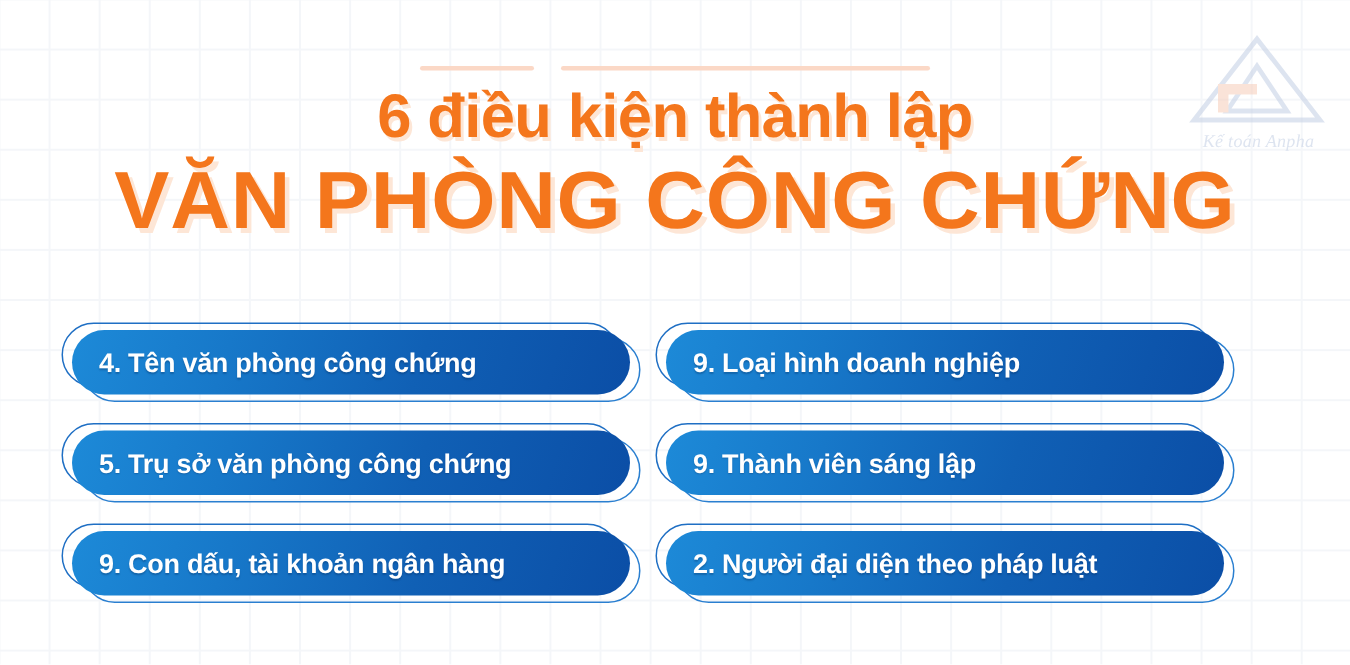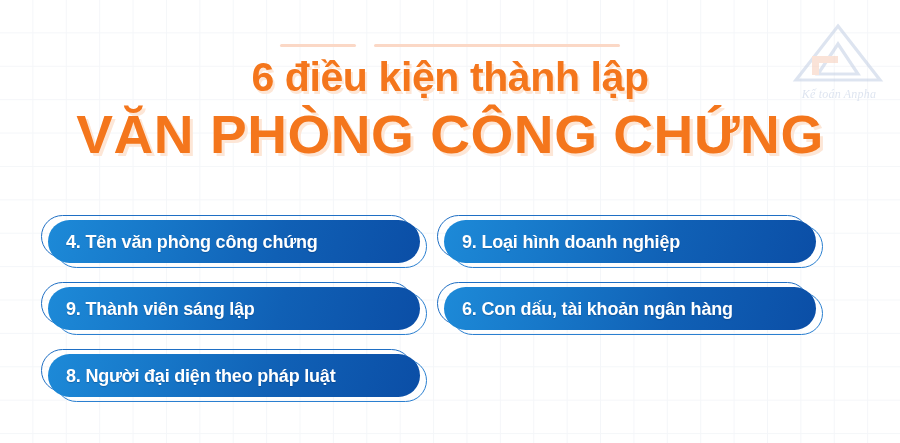--- a/index.html
+++ b/index.html
@@ -200,40 +200,47 @@
     </div>
 
     <div class="pill">
       <span class="pill-outline"></span>
       <span class="pill-outline lower"></span>
       <span class="pill-face">
         <span class="pill-label">9. Loại hình doanh nghiệp</span>
       </span>
     </div>
 
+    <div class="pill">
+      <span class="pill-outline"></span>
+      <span class="pill-outline lower"></span>
+      <span class="pill-face">
+        <span class="pill-label">5. Trụ sở văn phòng công chứng</span>
+      </span>
+    </div>
 
     <div class="pill">
       <span class="pill-outline"></span>
       <span class="pill-outline lower"></span>
       <span class="pill-face">
         <span class="pill-label">9. Thành viên sáng lập</span>
       </span>
     </div>
 
     <div class="pill">
       <span class="pill-outline"></span>
       <span class="pill-outline lower"></span>
       <span class="pill-face">
-        <span class="pill-label">6. Con dấu, tài khoản ngân hàng</span>
-      </span>
-    </div>
-
-    <div class="pill">
-      <span class="pill-outline"></span>
-      <span class="pill-outline lower"></span>
-      <span class="pill-face">
-        <span class="pill-label">8. Người đại diện theo pháp luật</span>
+        <span class="pill-label">9. Con dấu, tài khoản ngân hàng</span>
+      </span>
+    </div>
+
+    <div class="pill">
+      <span class="pill-outline"></span>
+      <span class="pill-outline lower"></span>
+      <span class="pill-face">
+        <span class="pill-label">2. Người đại diện theo pháp luật</span>
       </span>
     </div>
 
   </div>
 
 </div>
 
 </body></html>

